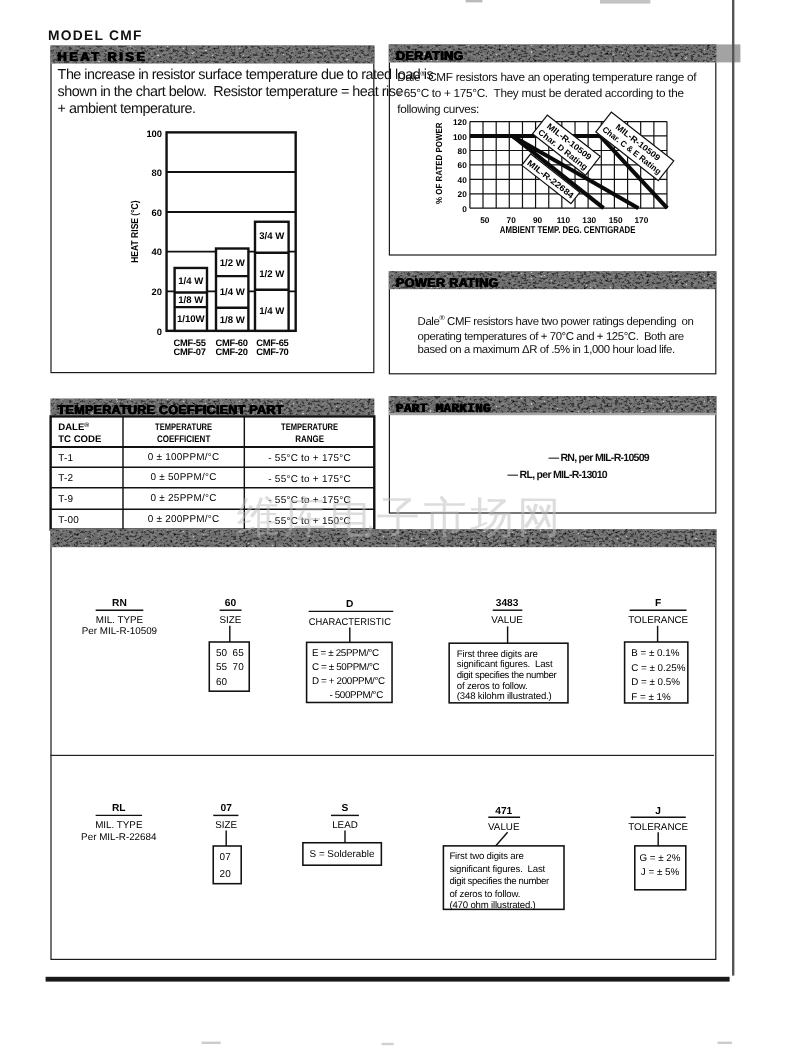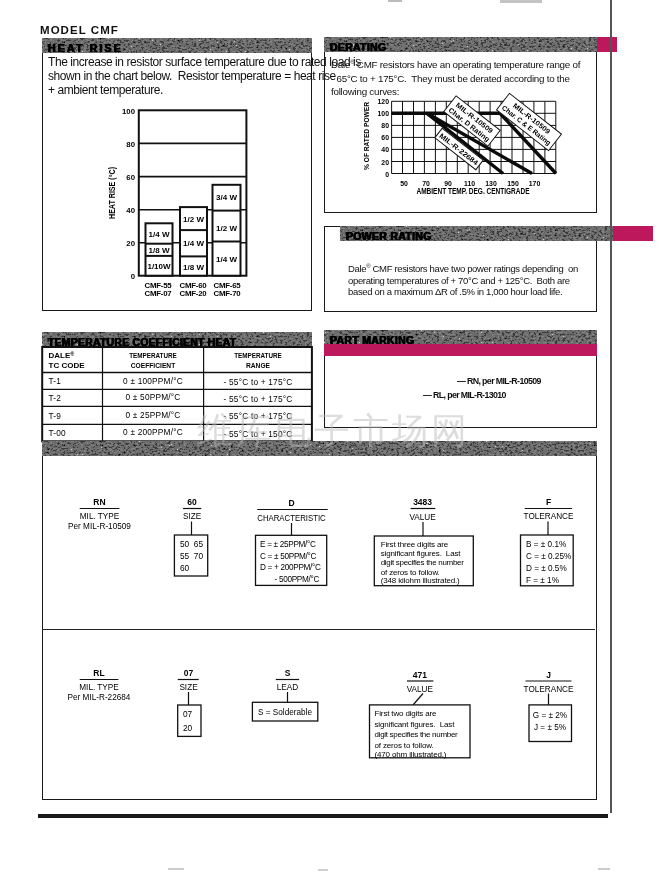--- a/index.html
+++ b/index.html
@@ -1,19 +1,19 @@
 <!DOCTYPE html>
 <html><head>
 <meta charset="utf-8">
 <style>
   html,body{margin:0;padding:0;}
   body{position:relative;width:664px;height:872px;background:#ffffff;
        font-family:"Liberation Sans",sans-serif;color:#101010;overflow:hidden;}
   .abs{position:absolute;}
-  .bar{position:absolute;background:#be185d;overflow:hidden;}
+  .bar{position:absolute;background:#a3a3a3;overflow:hidden;}
   .bar svg.noise{position:absolute;left:0;top:0;}
   .bar span{position:relative;z-index:2;font-weight:bold;color:#000;text-shadow:0.45px 0 0 #000,-0.45px 0 0 #000;}
   .bx{position:absolute;border:1.5px solid #1a1a1a;}
   .txt{position:absolute;}
 </style>
 </head>
 <body>
 
 <svg width="0" height="0" style="position:absolute">
   <defs>
@@ -190,37 +190,37 @@
   <span style="font-size:10.5px;margin-left:6px;line-height:15px;letter-spacing:0.3px;">DERATING</span>
 </div>
 
 <div class="txt" style="left:331px;top:56px;font-size:9.8px;line-height:13.6px;letter-spacing:-0.25px;">
 Dale<sup style="font-size:6px;">®</sup> CMF resistors have an operating temperature range of<br>
 - 65°C to + 175°C.&nbsp; They must be derated according to the<br>
 following curves:</div>
 
 <div class="bx" style="left:324px;top:226px;width:271px;height:83.5px;"></div>
 
-<div class="bar" style="left:340px;top:226px;width:313px;height:15px;">
+<div class="bar" style="left:324px;top:226px;width:273px;height:15px;">
   <svg class="noise" width="273" height="15">
       <rect width="273" height="15" filter="url(#grain)"></rect>
     </svg>
   <span style="font-size:10.5px;margin-left:6px;line-height:15px;letter-spacing:0.3px;">POWER RATING</span>
 </div>
 
 <div class="txt" style="left:348px;top:261px;font-size:9.5px;line-height:11.5px;letter-spacing:-0.34px;">
 Dale<sup style="font-size:6px;">®</sup> CMF resistors have two power ratings depending&nbsp; on<br>
 operating temperatures of + 70°C and + 125°C.&nbsp; Both are<br>
 based on a maximum ΔR of .5% in 1,000 hour load life.</div>
 
 <div class="bar" style="left:42px;top:332px;width:270px;height:14px;">
   <svg class="noise" width="270" height="14">
       <rect width="270" height="14" filter="url(#grain)"></rect>
     </svg>
-  <span style="font-size:10.5px;margin-left:6px;line-height:14px;letter-spacing:0.2px;">TEMPERATURE COEFFICIENT HEAT</span>
+  <span style="font-size:10.5px;margin-left:6px;line-height:14px;letter-spacing:0.2px;">TEMPERATURE COEFFICIENT PART</span>
 </div>
 
 <svg class="abs" style="left:0;top:0;" width="664" height="500">
   <g fill="none" stroke="#111">
     <rect x="42.2" y="347" width="269.7" height="94.3" stroke-width="2"></rect>
     <line x1="102.5" y1="347" x2="102.5" y2="441.3" stroke-width="1.2"></line>
     <line x1="203.6" y1="347" x2="203.6" y2="441.3" stroke-width="1.2"></line>
     <line x1="42.2" y1="372.5" x2="311.9" y2="372.5" stroke-width="1.6"></line>
     <line x1="42.2" y1="389.4" x2="311.9" y2="389.4" stroke-width="1.2"></line>
     <line x1="42.2" y1="406.4" x2="311.9" y2="406.4" stroke-width="1.2"></line>
@@ -245,21 +245,21 @@
     <text x="153" y="417.5" text-anchor="middle">0 ± 25PPM/°C</text>
     <text x="258" y="419" text-anchor="middle">- 55°C to + 175°C</text>
     <text x="48.5" y="436">T-00</text>
     <text x="153" y="435" text-anchor="middle">0 ± 200PPM/°C</text>
     <text x="258" y="436.5" text-anchor="middle">- 55°C to + 150°C</text>
   </g>
 </svg>
 
 <div class="bx" style="left:324px;top:330px;width:271px;height:96px;"></div>
 
-<div class="bar" style="left:324px;top:330px;width:273px;height:26px;">
+<div class="bar" style="left:324px;top:330px;width:273px;height:16px;font-family:Liberation Mono, monospace;">
   <svg class="noise" width="273" height="14">
       <rect width="273" height="14" filter="url(#grain)"></rect>
     </svg>
   <span style="font-size:10.5px;margin-left:6px;line-height:14px;letter-spacing:0.3px;">PART MARKING</span>
 </div>
 
 <div class="txt" style="left:421px;top:375.5px;font-size:8.8px;font-weight:bold;letter-spacing:-0.62px;margin-left:36px;">— RN, per MIL-R-10509</div>
 <div class="txt" style="left:423px;top:390px;font-size:8.8px;font-weight:bold;letter-spacing:-0.62px;">— RL, per MIL-R-13010</div>
 
 <div class="txt" style="left:197px;top:407px;font-size:36px;color:rgba(188,188,188,0.5);letter-spacing:3px;z-index:5;">维库电子市场网</div>

